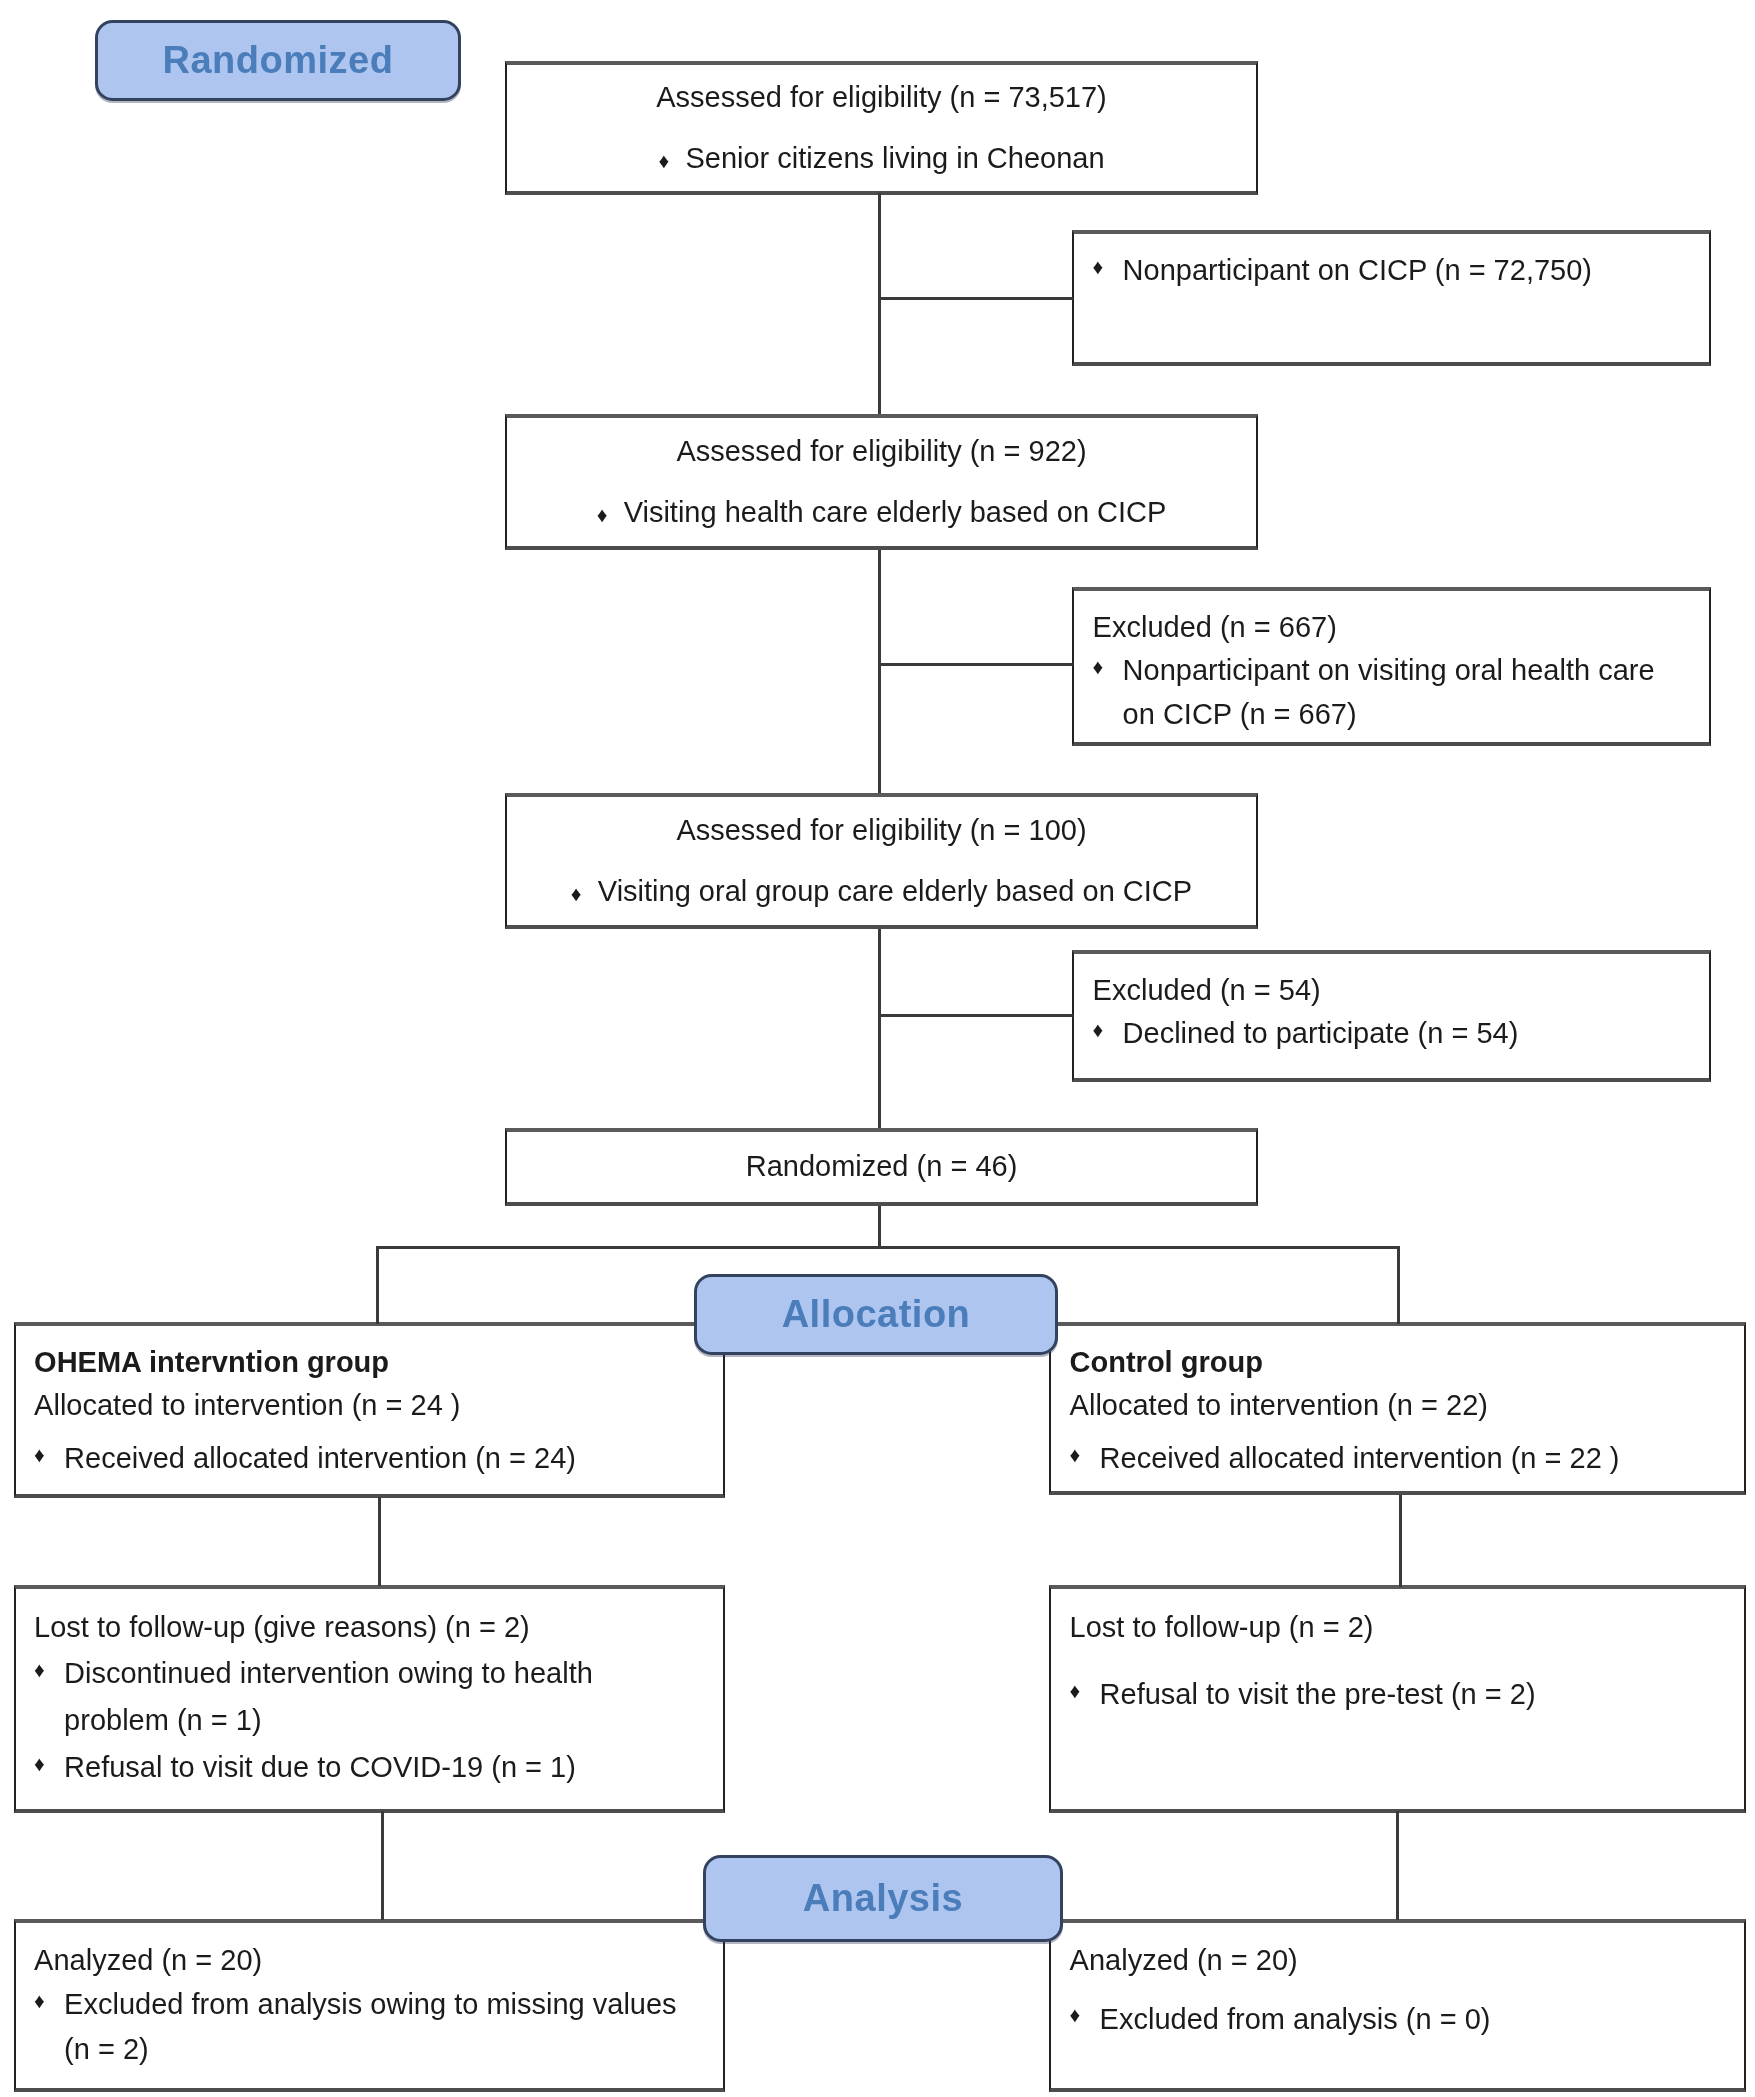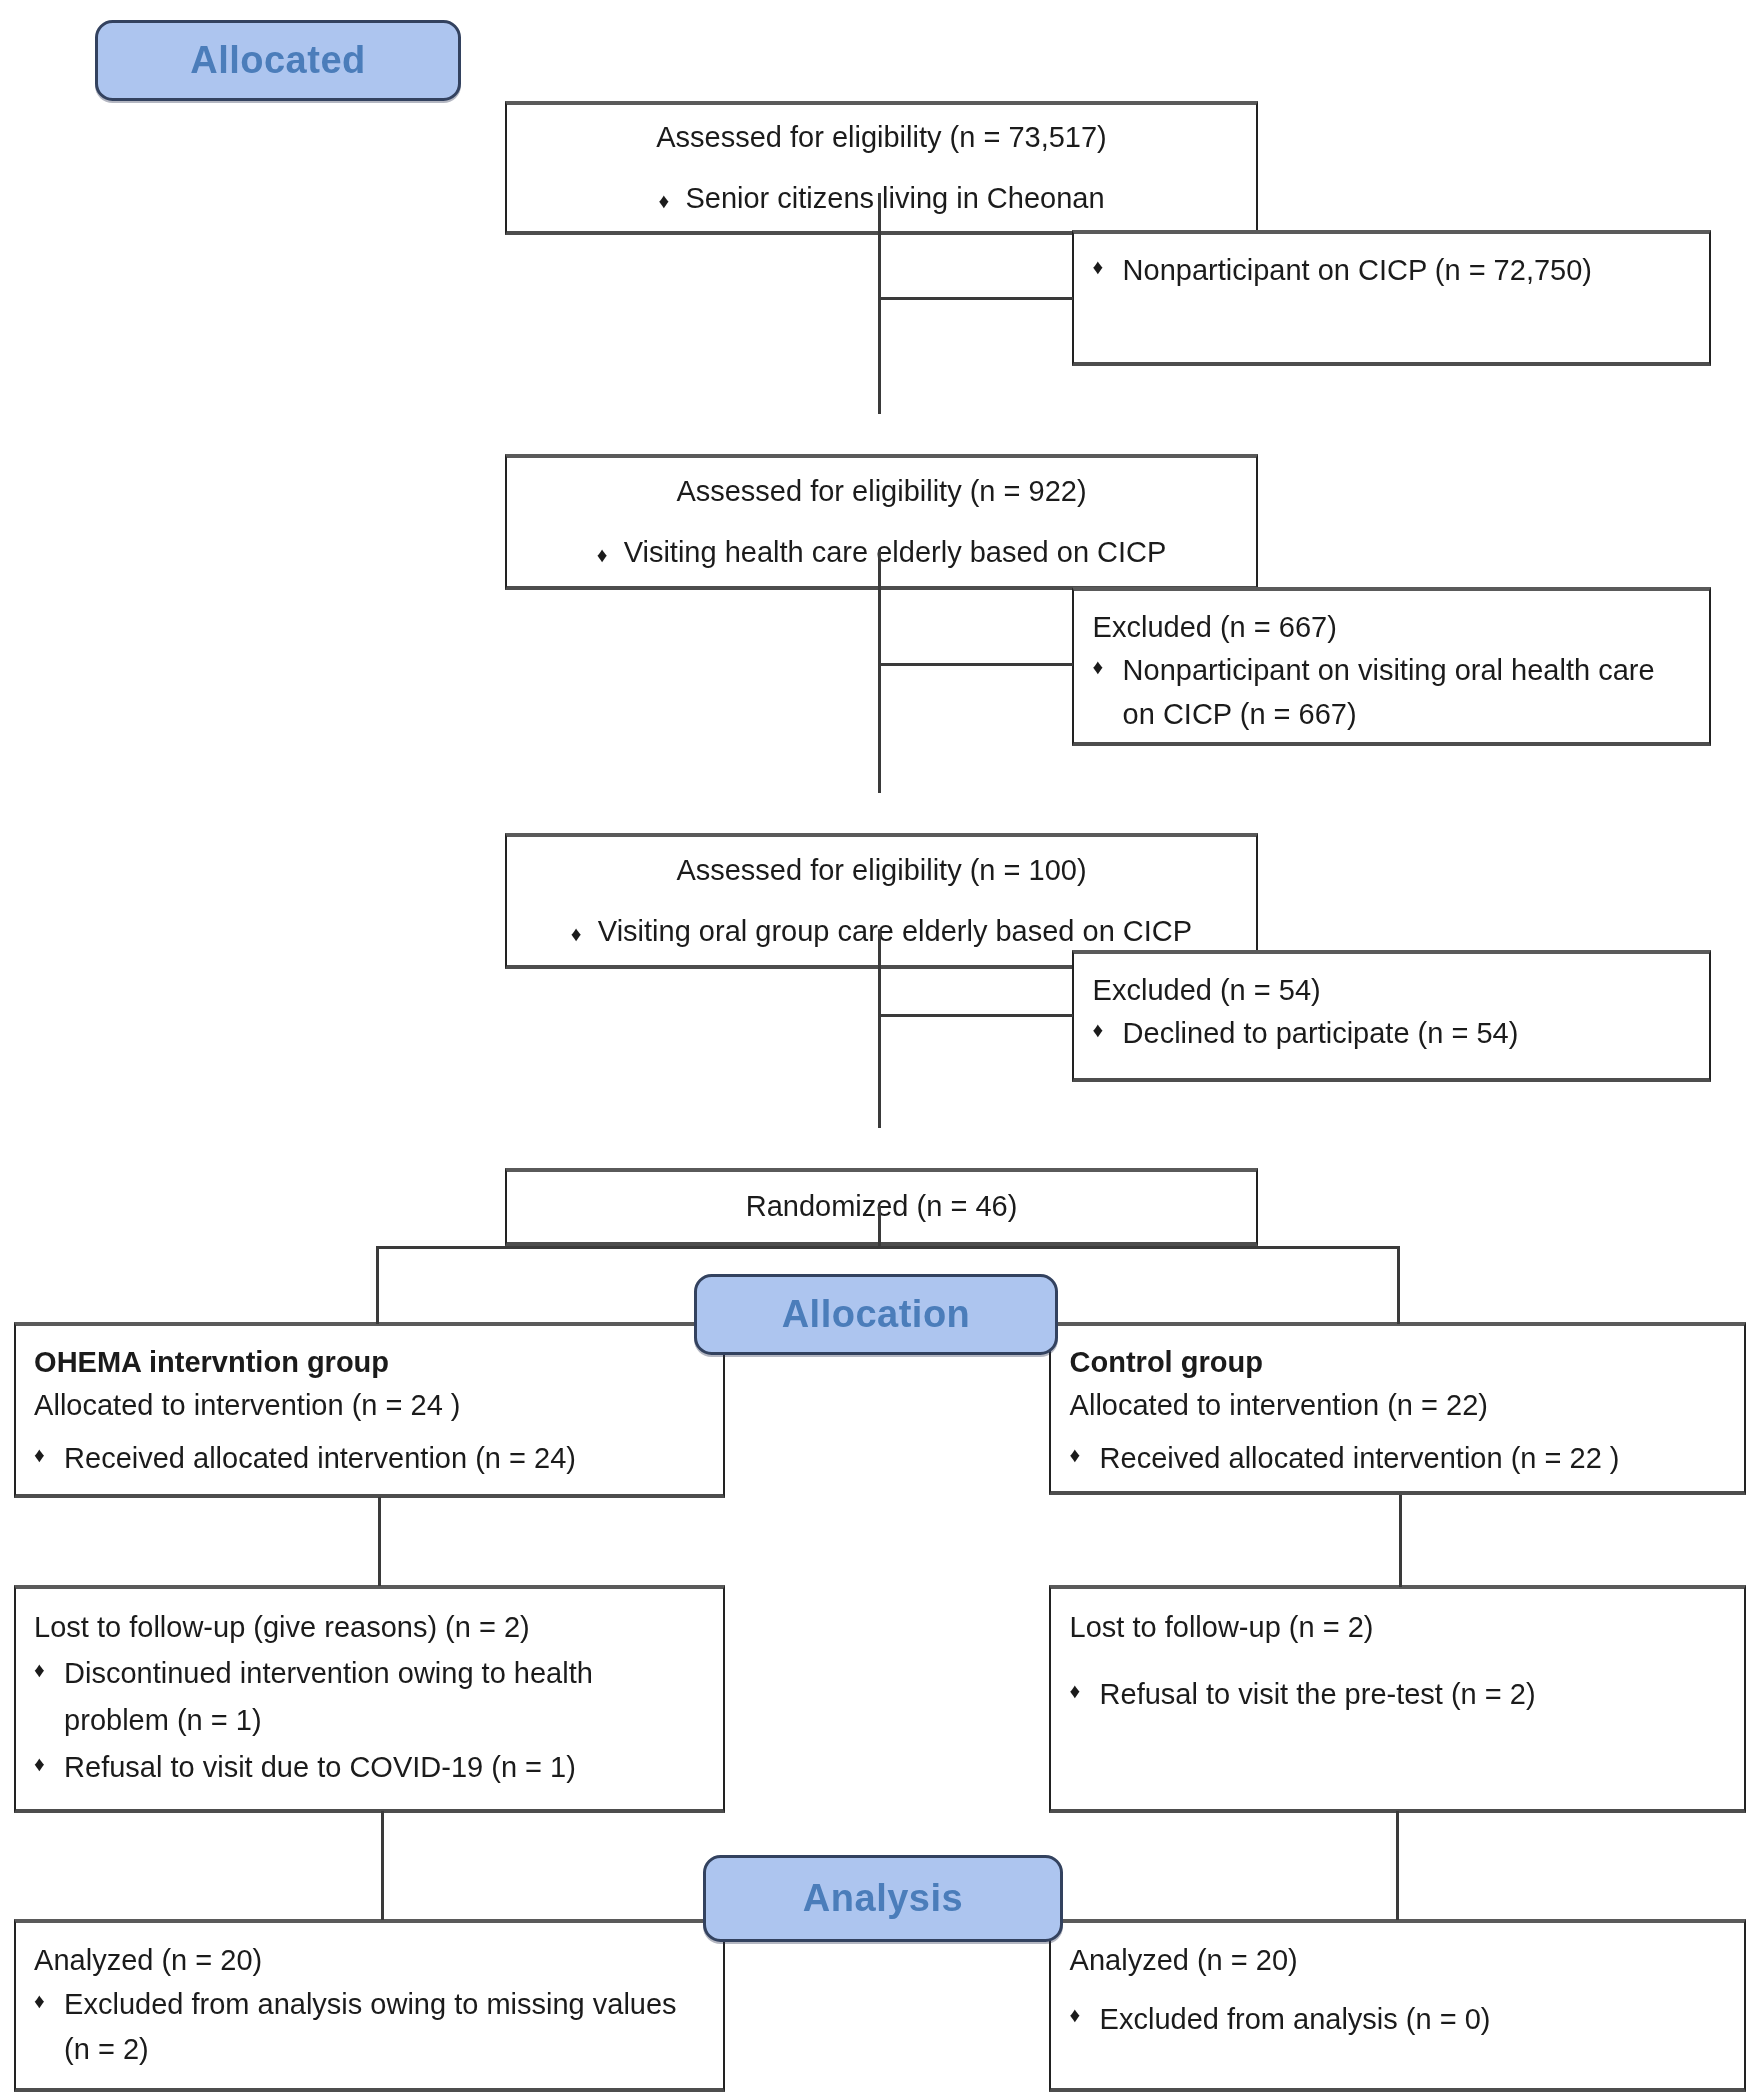--- a/index.html
+++ b/index.html
@@ -7,21 +7,21 @@
     position:relative; width:1756px; height:2097px; background:#ffffff;
     font-family:"Liberation Sans", sans-serif; color:#1b1b1b;
   }
   
   .fbox {
     position:absolute; background:#ffffff; box-sizing:border-box;
     border-top:4.7px solid #5a5a5a; border-bottom:4.7px solid #4d4d4d;
     border-left:2.6px solid #222222; border-right:2.6px solid #222222;
     font-size:29px; line-height:1.5;
   }
-  .fbox.centered { display:flex; flex-direction:column; justify-content:center; align-items:center; text-align:center; gap:17.6px; padding:10.4px 15.5px;margin-top:40px; }
+  .fbox.centered { display:flex; flex-direction:column; justify-content:center; align-items:center; text-align:center; gap:17.6px; padding:10.4px 15.5px; }
   .fbox.lefty { padding:14.5px 18.6px; text-align:left; }
   .title-bold { font-weight:bold; }
   .bullet { display:flex; align-items:flex-start; }
   .bullet .marker { width:30px; flex:0 0 30px; font-size:21px; line-height:inherit; text-align:left; padding-top:2.1px; }
   .bullet .btxt { flex:1; }
   .bullet.inline { display:inline-flex; align-items:baseline; }
   .bullet.inline .marker { width:27px; flex:0 0 27px; }
   
   .badge {
     position:absolute; box-sizing:border-box; background:#adc5ef;
@@ -46,21 +46,21 @@
   <div class="line" style="left:880px; top:1014px; width:193px;  height:3.1px;"></div>
   <div class="line" style="left:878px; top:1206px; width:3.1px;    height:41px;"></div>
   <div class="line" style="left:377px;  top:1246px; width:1023px; height:3.1px;"></div>
   <div class="line" style="left:376px;  top:1246px; width:3.1px;    height:78px;"></div>
   <div class="line" style="left:1397px; top:1246px; width:3.1px;    height:78px;"></div>
   <div class="line" style="left:378px;  top:1497px; width:3.1px;    height:89px;"></div>
   <div class="line" style="left:1399px; top:1495px; width:3.1px;    height:92px;"></div>
   <div class="line" style="left:381px;  top:1811px; width:3.1px;    height:109px;"></div>
   <div class="line" style="left:1396px; top:1811px; width:3.1px;    height:109px;"></div>
 
-  <div class="badge" style="left:95px; top:20px; width:366px; height:81px;">Allocated</div>
+  <div class="badge" style="left:95px; top:20px; width:366px; height:81px;">Randomized</div>
 
   <div class="badge" style="left:694px; top:1274px; width:364px; height:81px;">Allocation</div>
 
 
   <div class="badge" style="left:703px; top:1855px; width:360px; height:87px;">Analysis</div>
 
   <div class="fbox centered" style="left:505px; top:61px; width:753px; height:134px;">
     <div>Assessed for eligibility (n = 73,517)</div>
     <div class="bullet inline">
       <span class="marker">♦</span>

